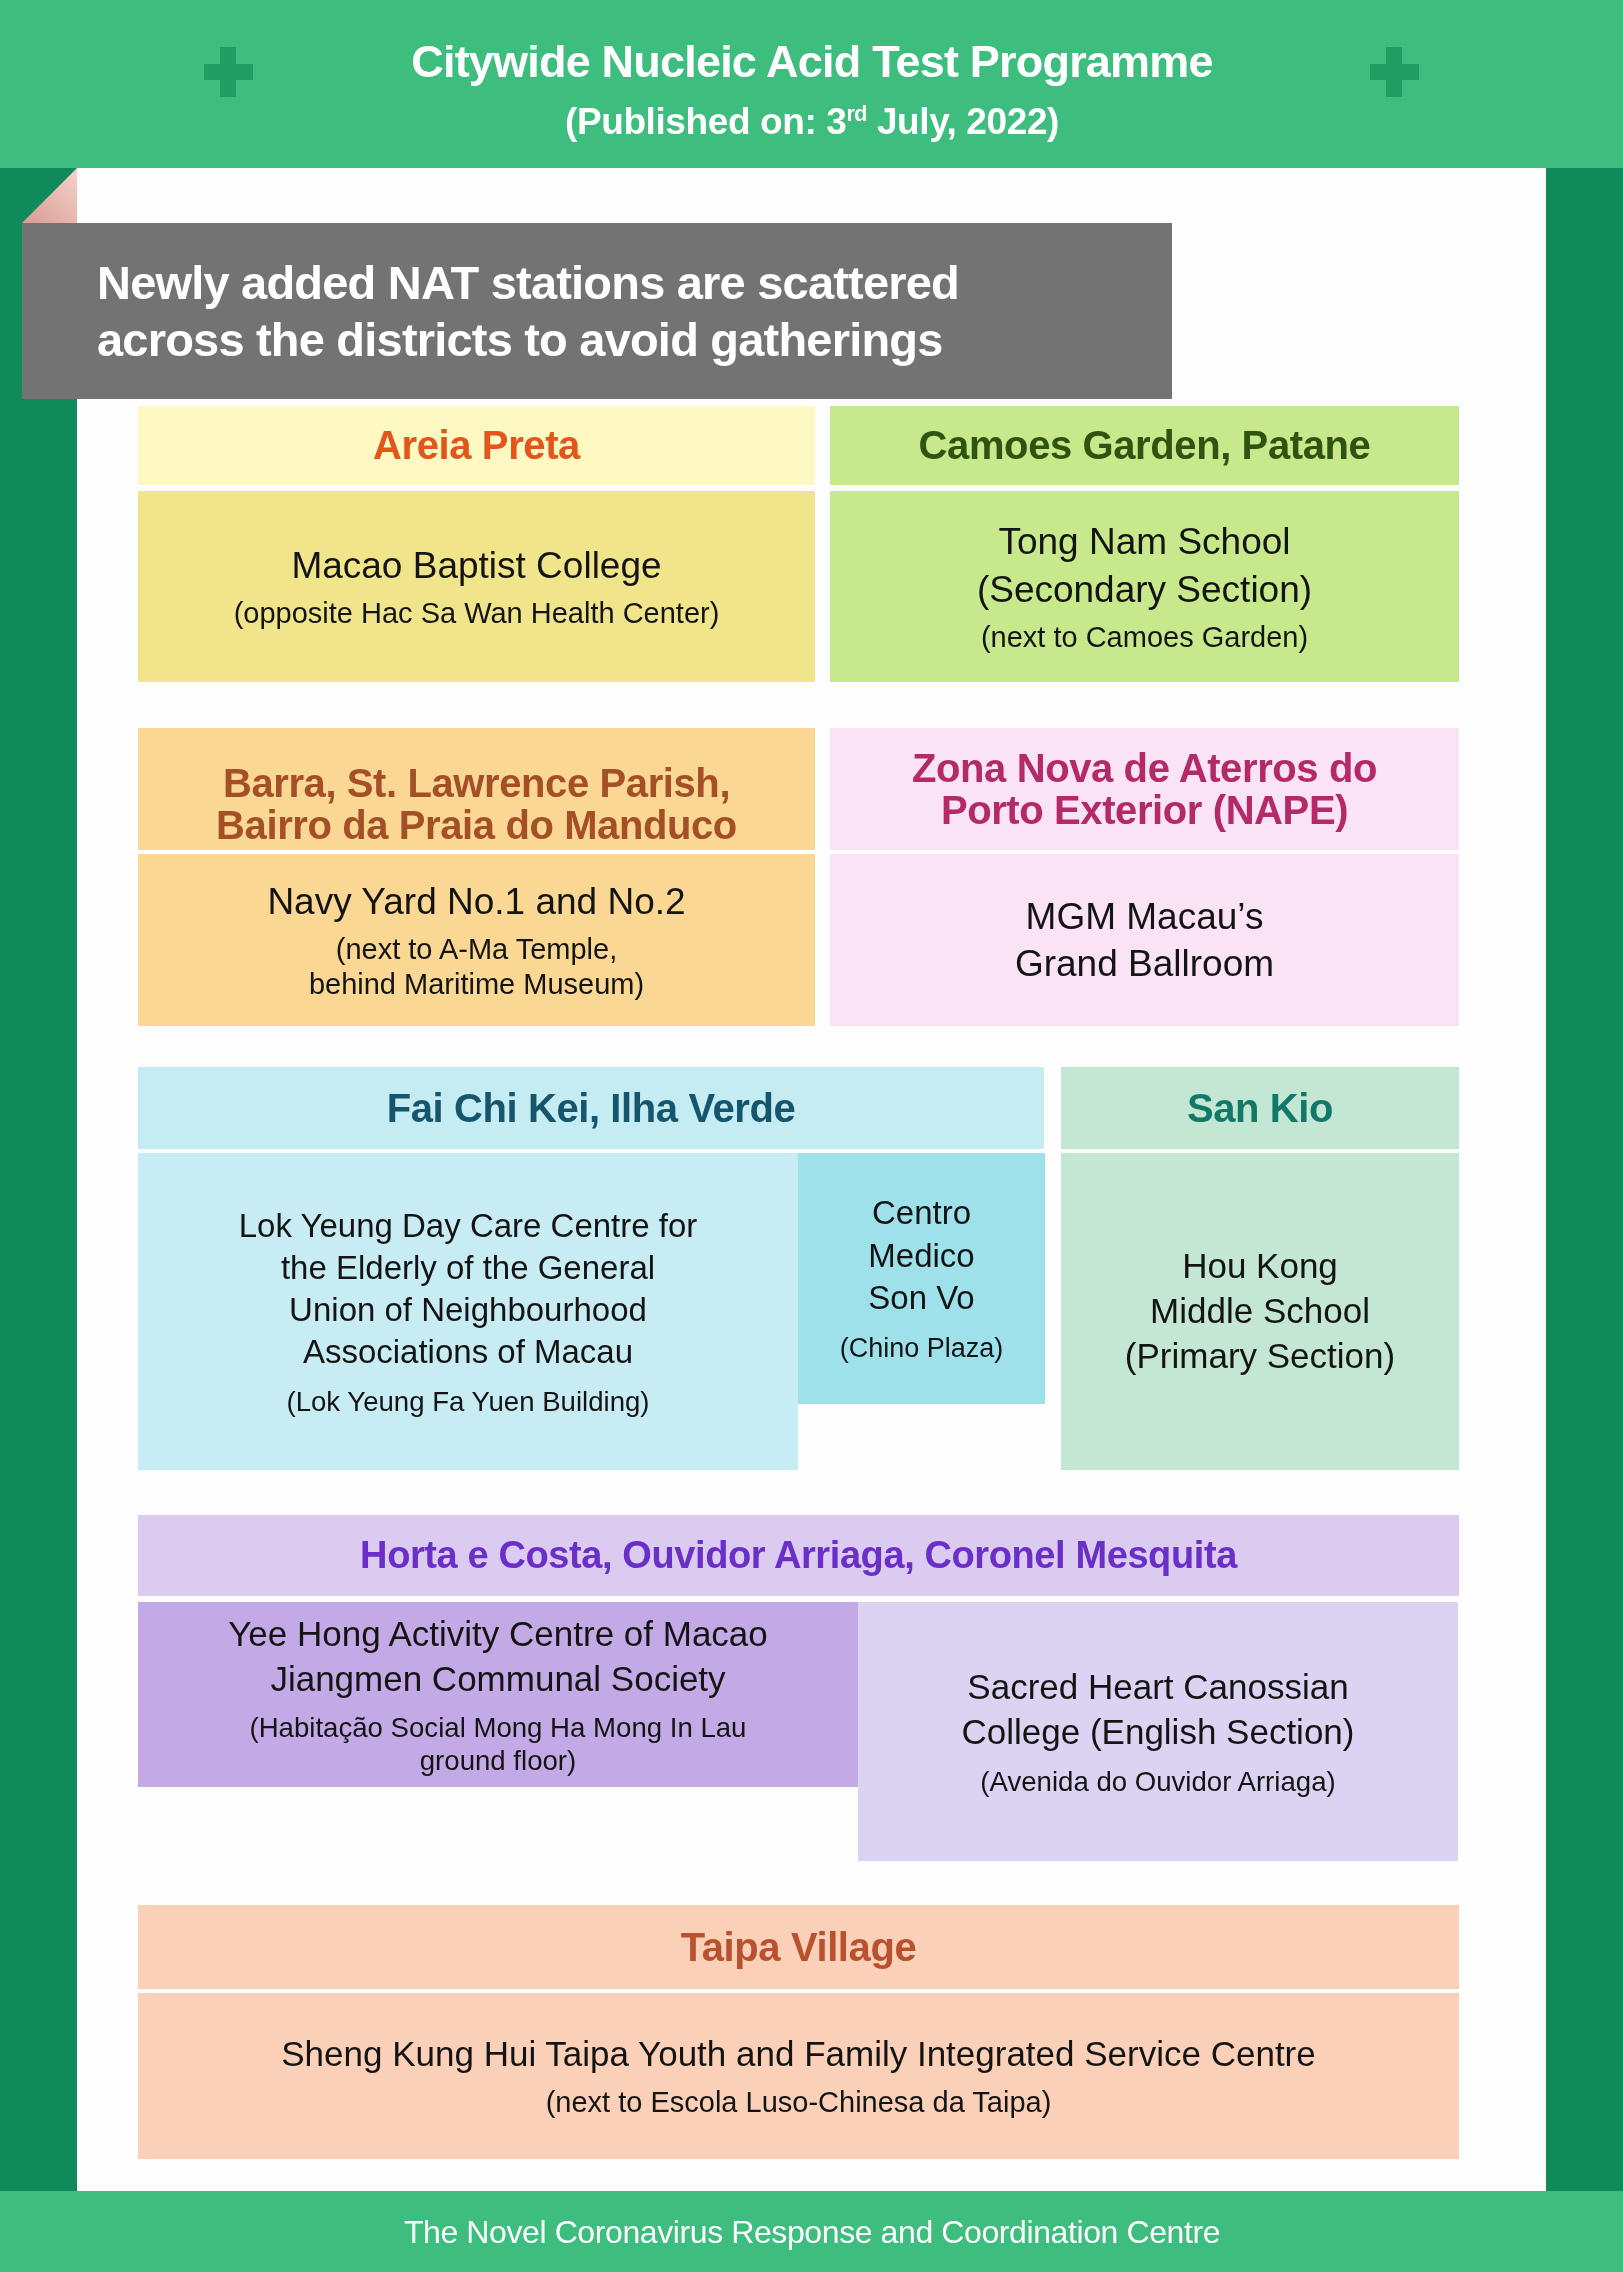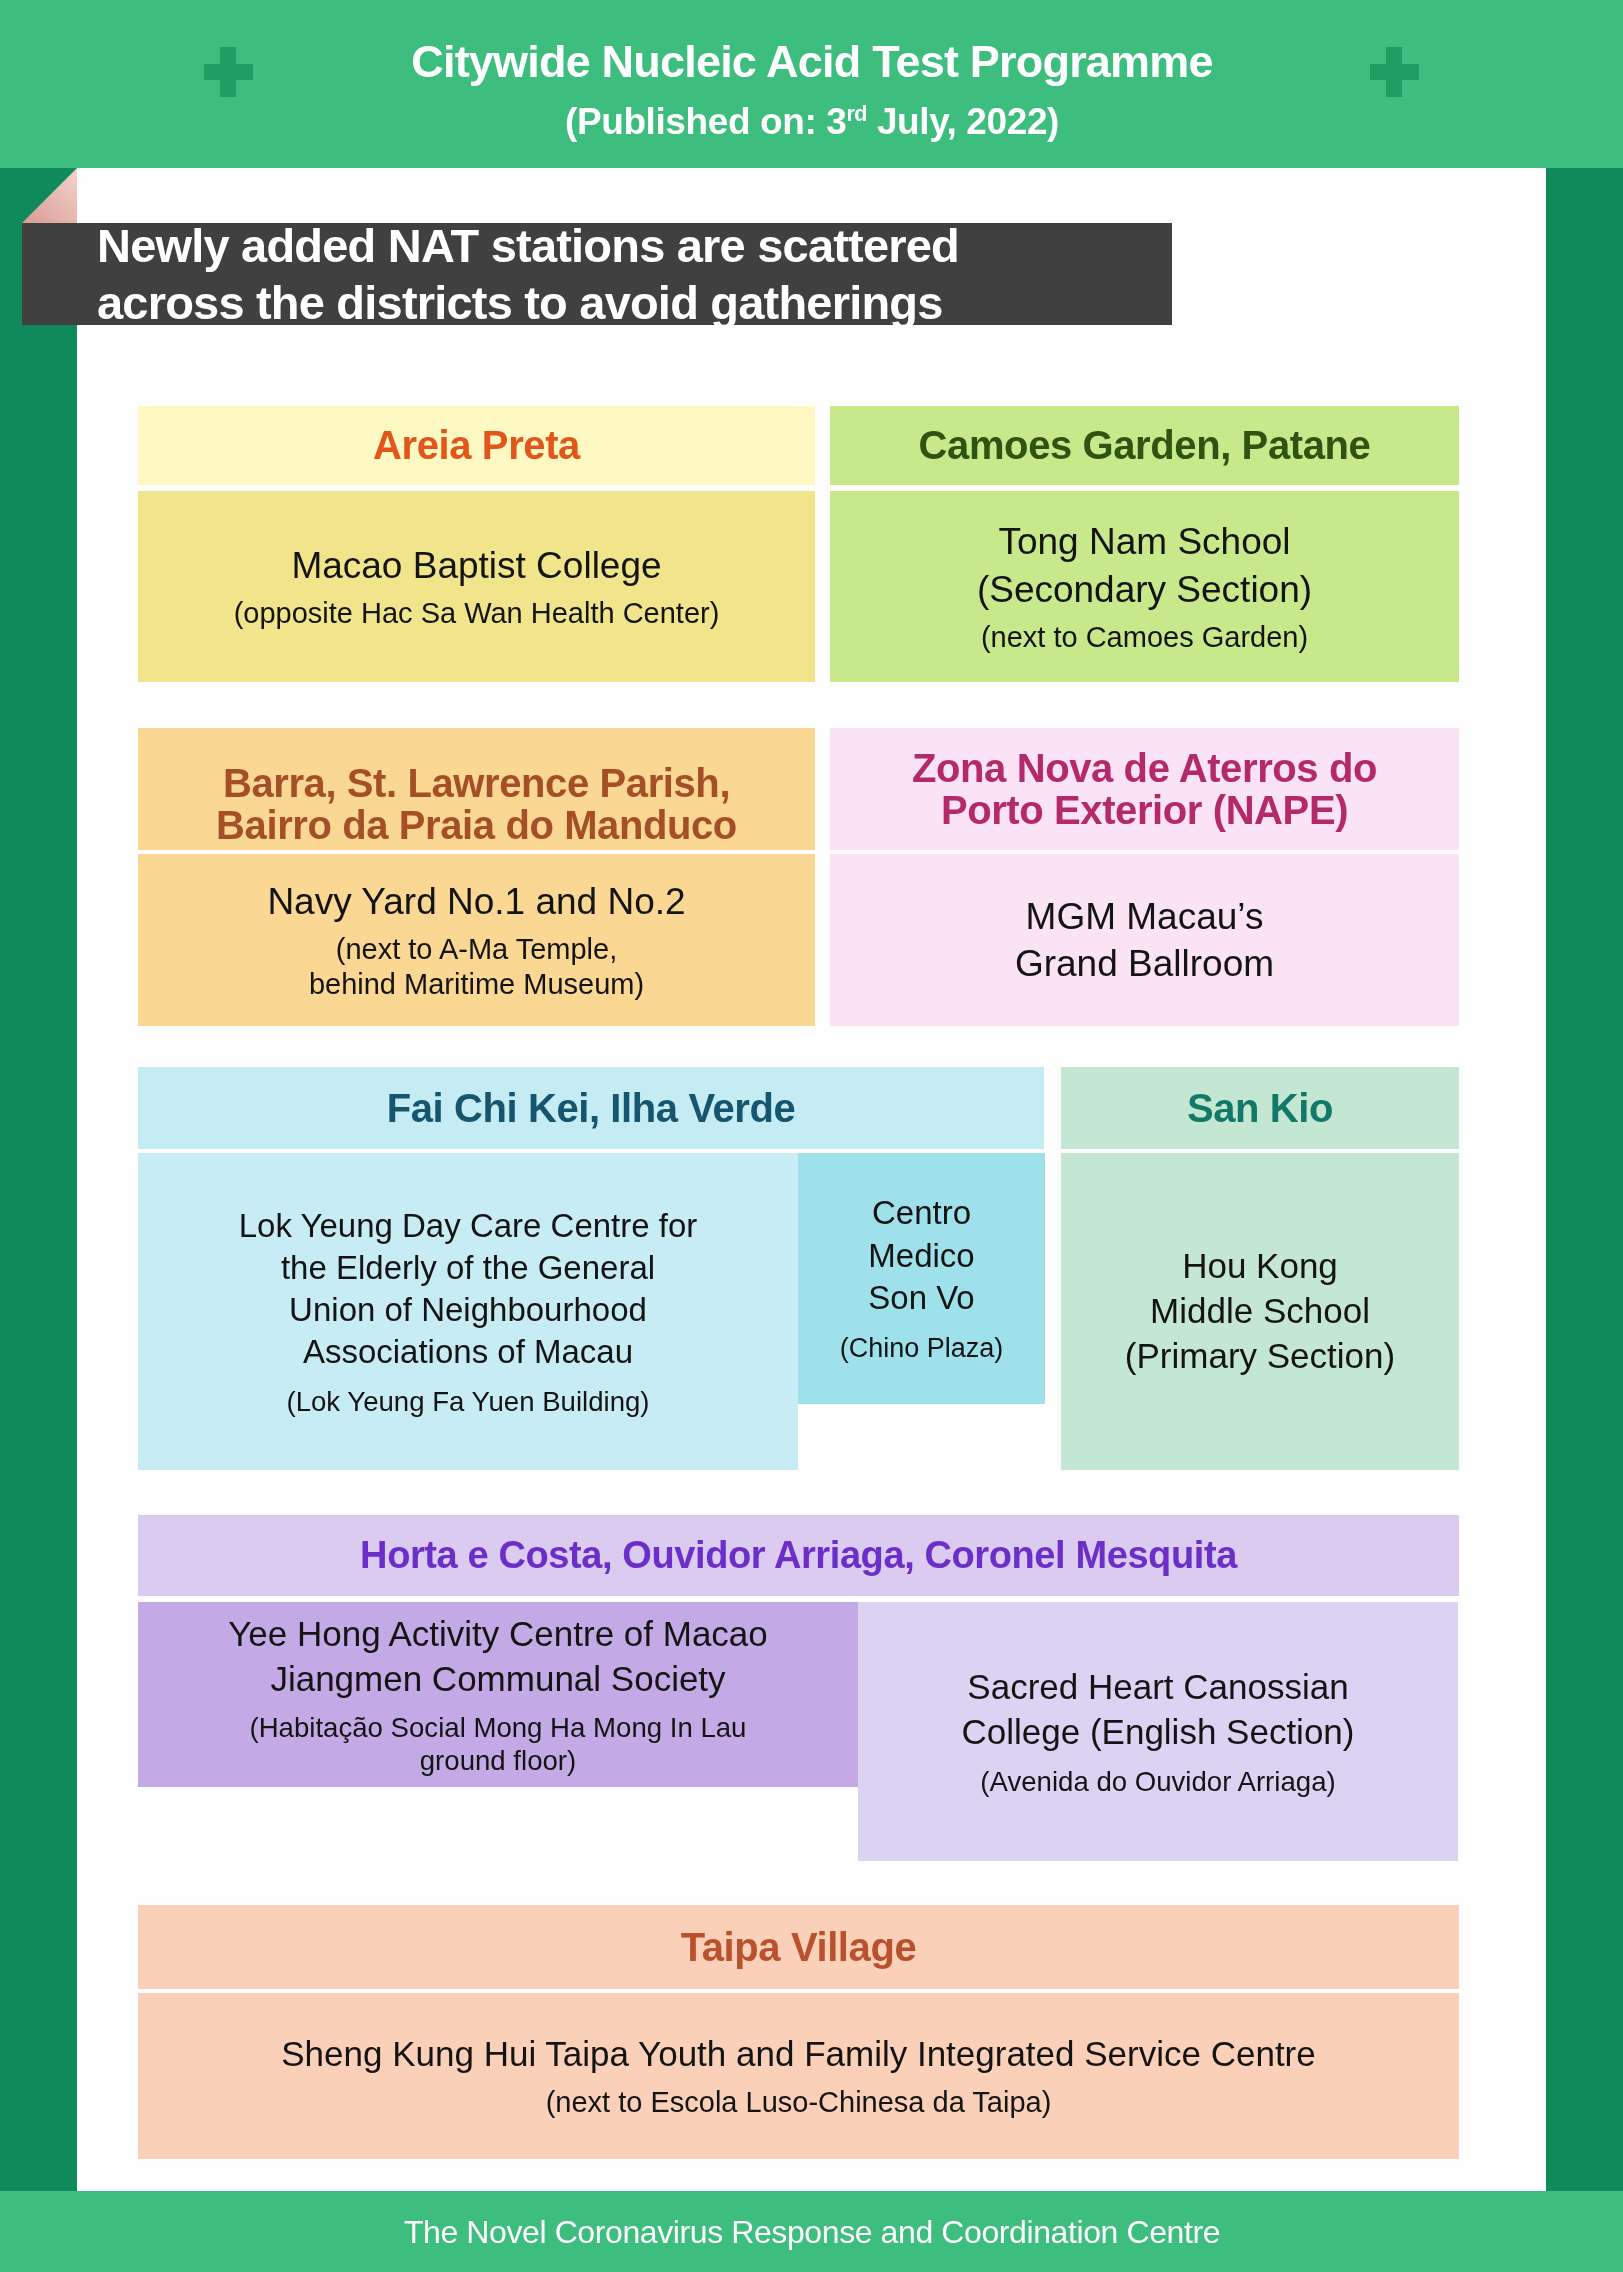--- a/index.html
+++ b/index.html
@@ -28,21 +28,21 @@
 
   
   .page{left:77px;top:168px;width:1469px;height:2023px;background:#FEFEFE;}
 
   
   .fold{left:22px;top:168px;width:55px;height:55px;
     background:linear-gradient(to bottom left,#F4D2CB,#D99C93);
     clip-path:polygon(100% 0,100% 100%,0 100%);}
 
   
-  .ribbon{left:22px;top:223px;width:1150px;height:102px;background:#404040;
+  .ribbon{left:22px;top:223px;width:1150px;height:176px;background:#737373;
     display:flex;flex-direction:column;justify-content:center;
     padding-left:75px;box-sizing:border-box;}
   .ribbon .line{font-size:47px;font-weight:bold;color:#ffffff;
     line-height:1.22;letter-spacing:-0.8px;}
 
   
   .hd{display:flex;align-items:center;justify-content:center;text-align:center;}
   .hd .t{font-weight:bold;letter-spacing:-0.4px;line-height:1.06;}
   .bd{display:flex;flex-direction:column;align-items:center;justify-content:center;
     text-align:center;color:#141414;box-sizing:border-box;}

